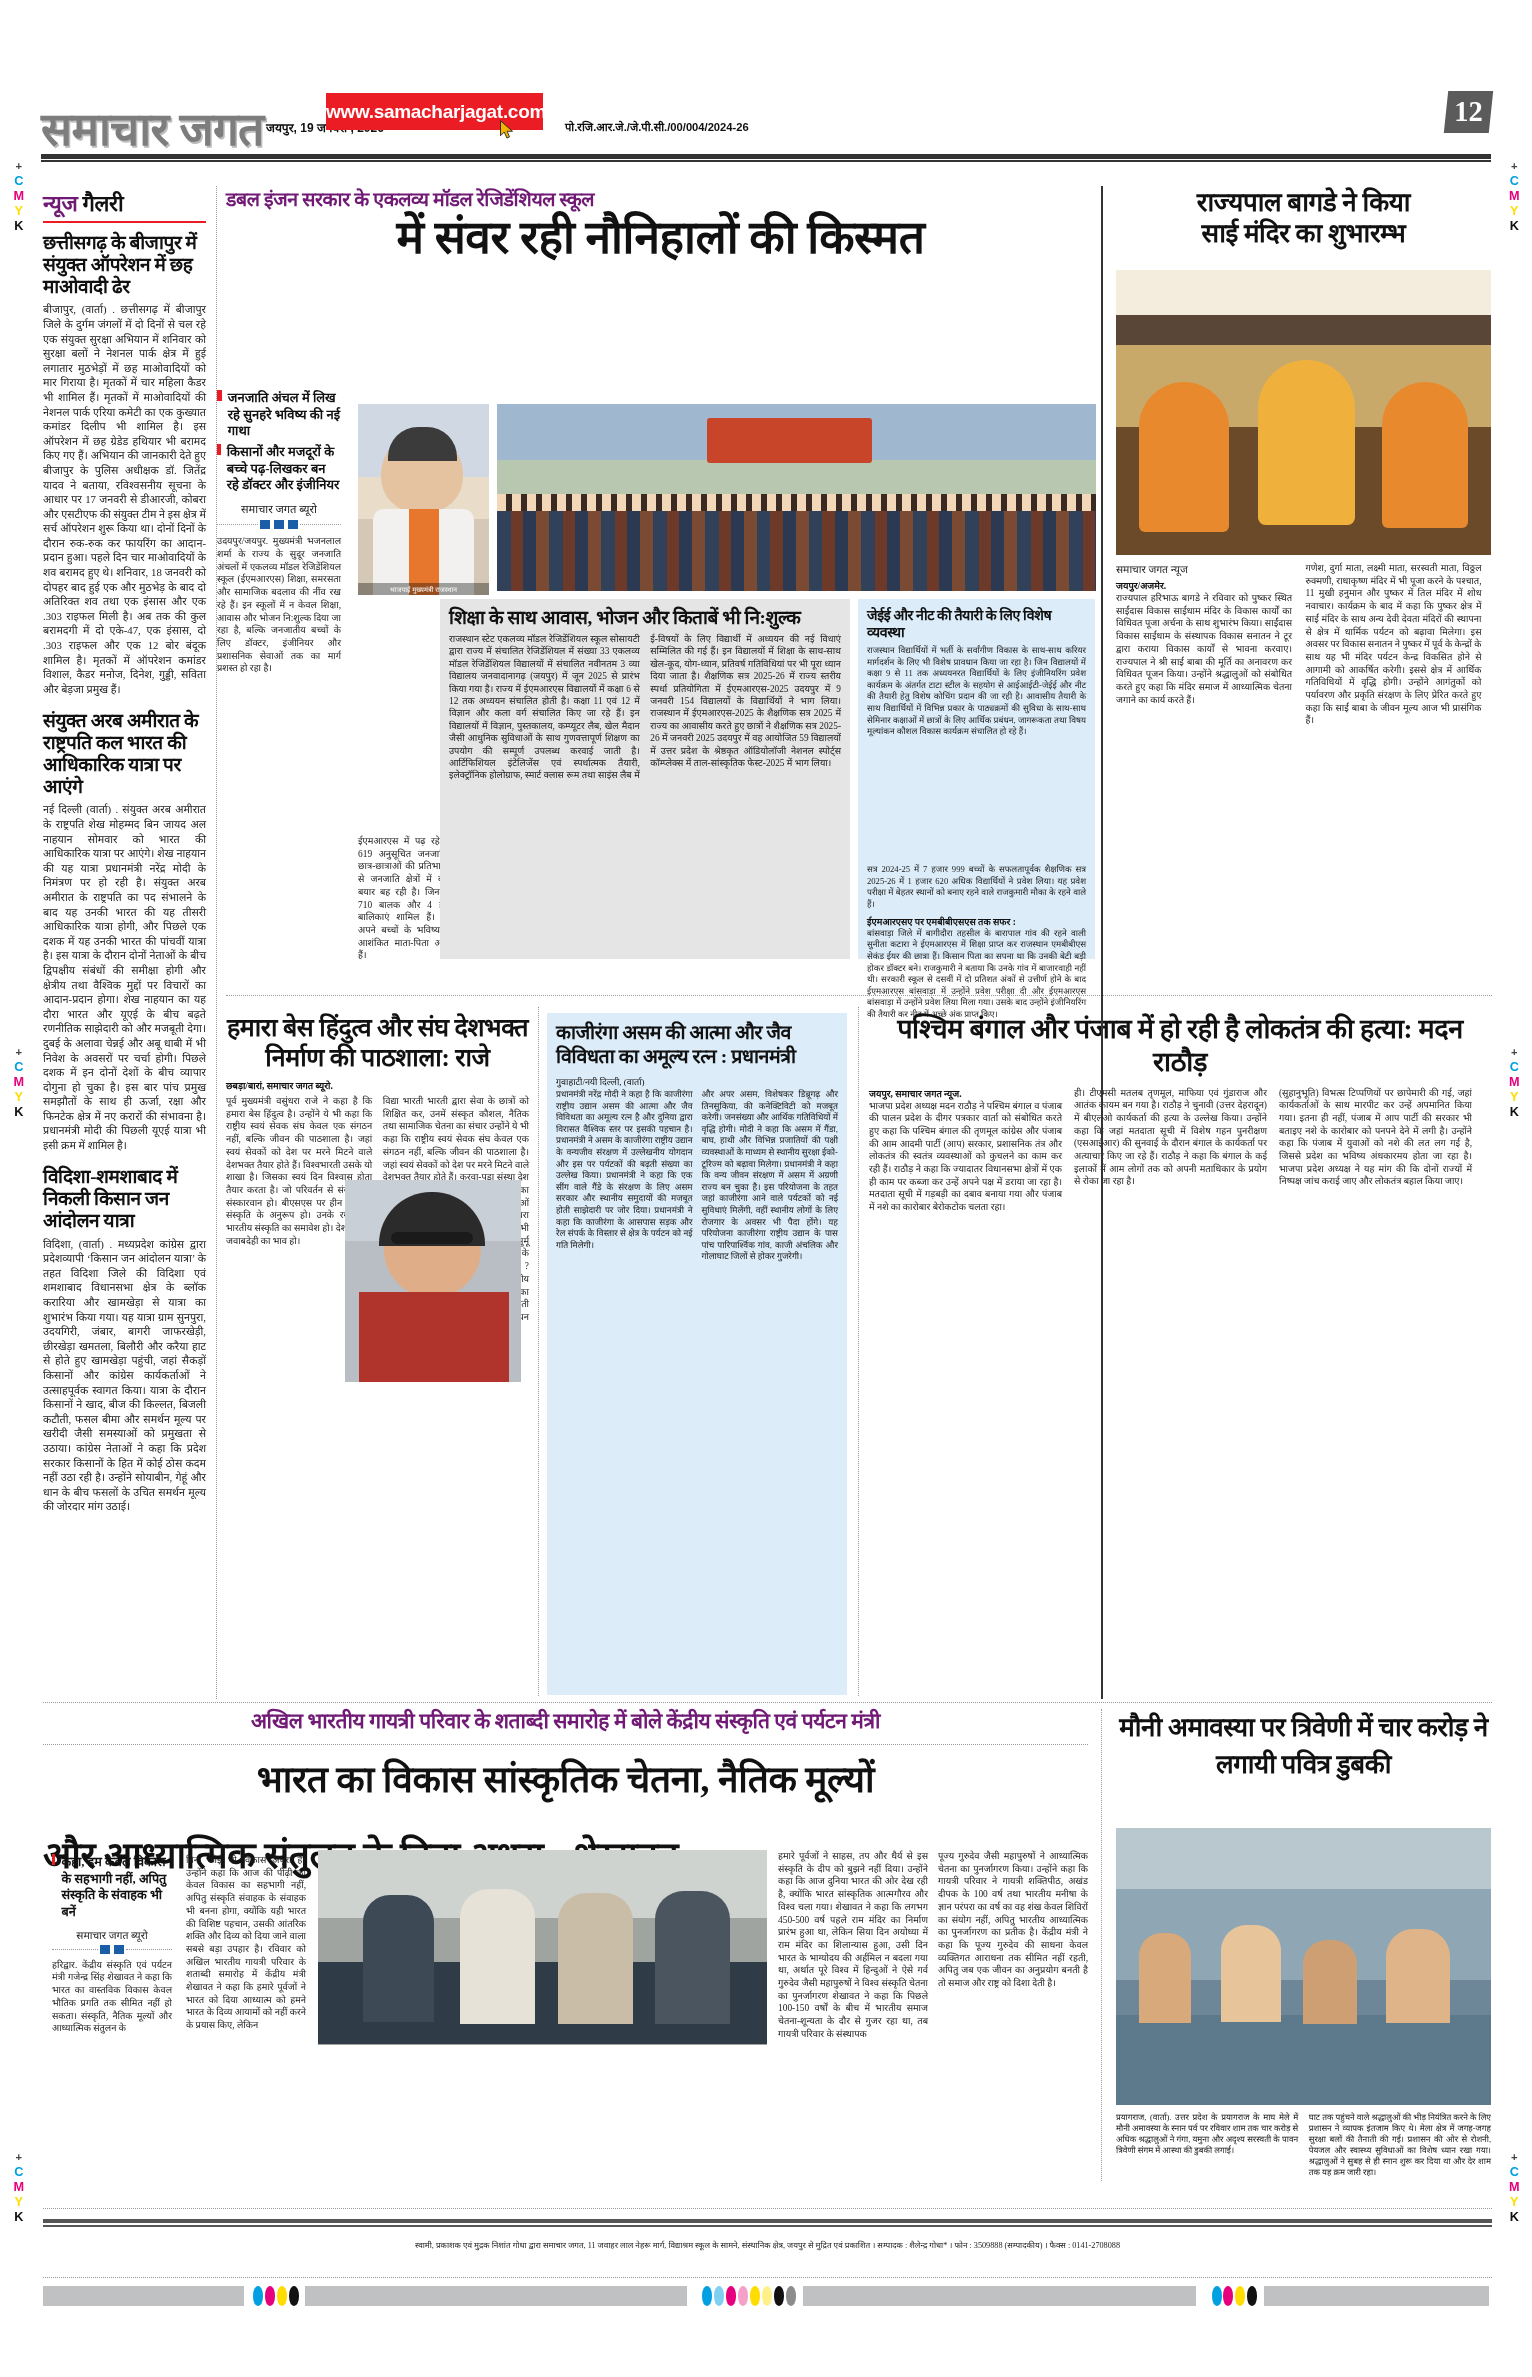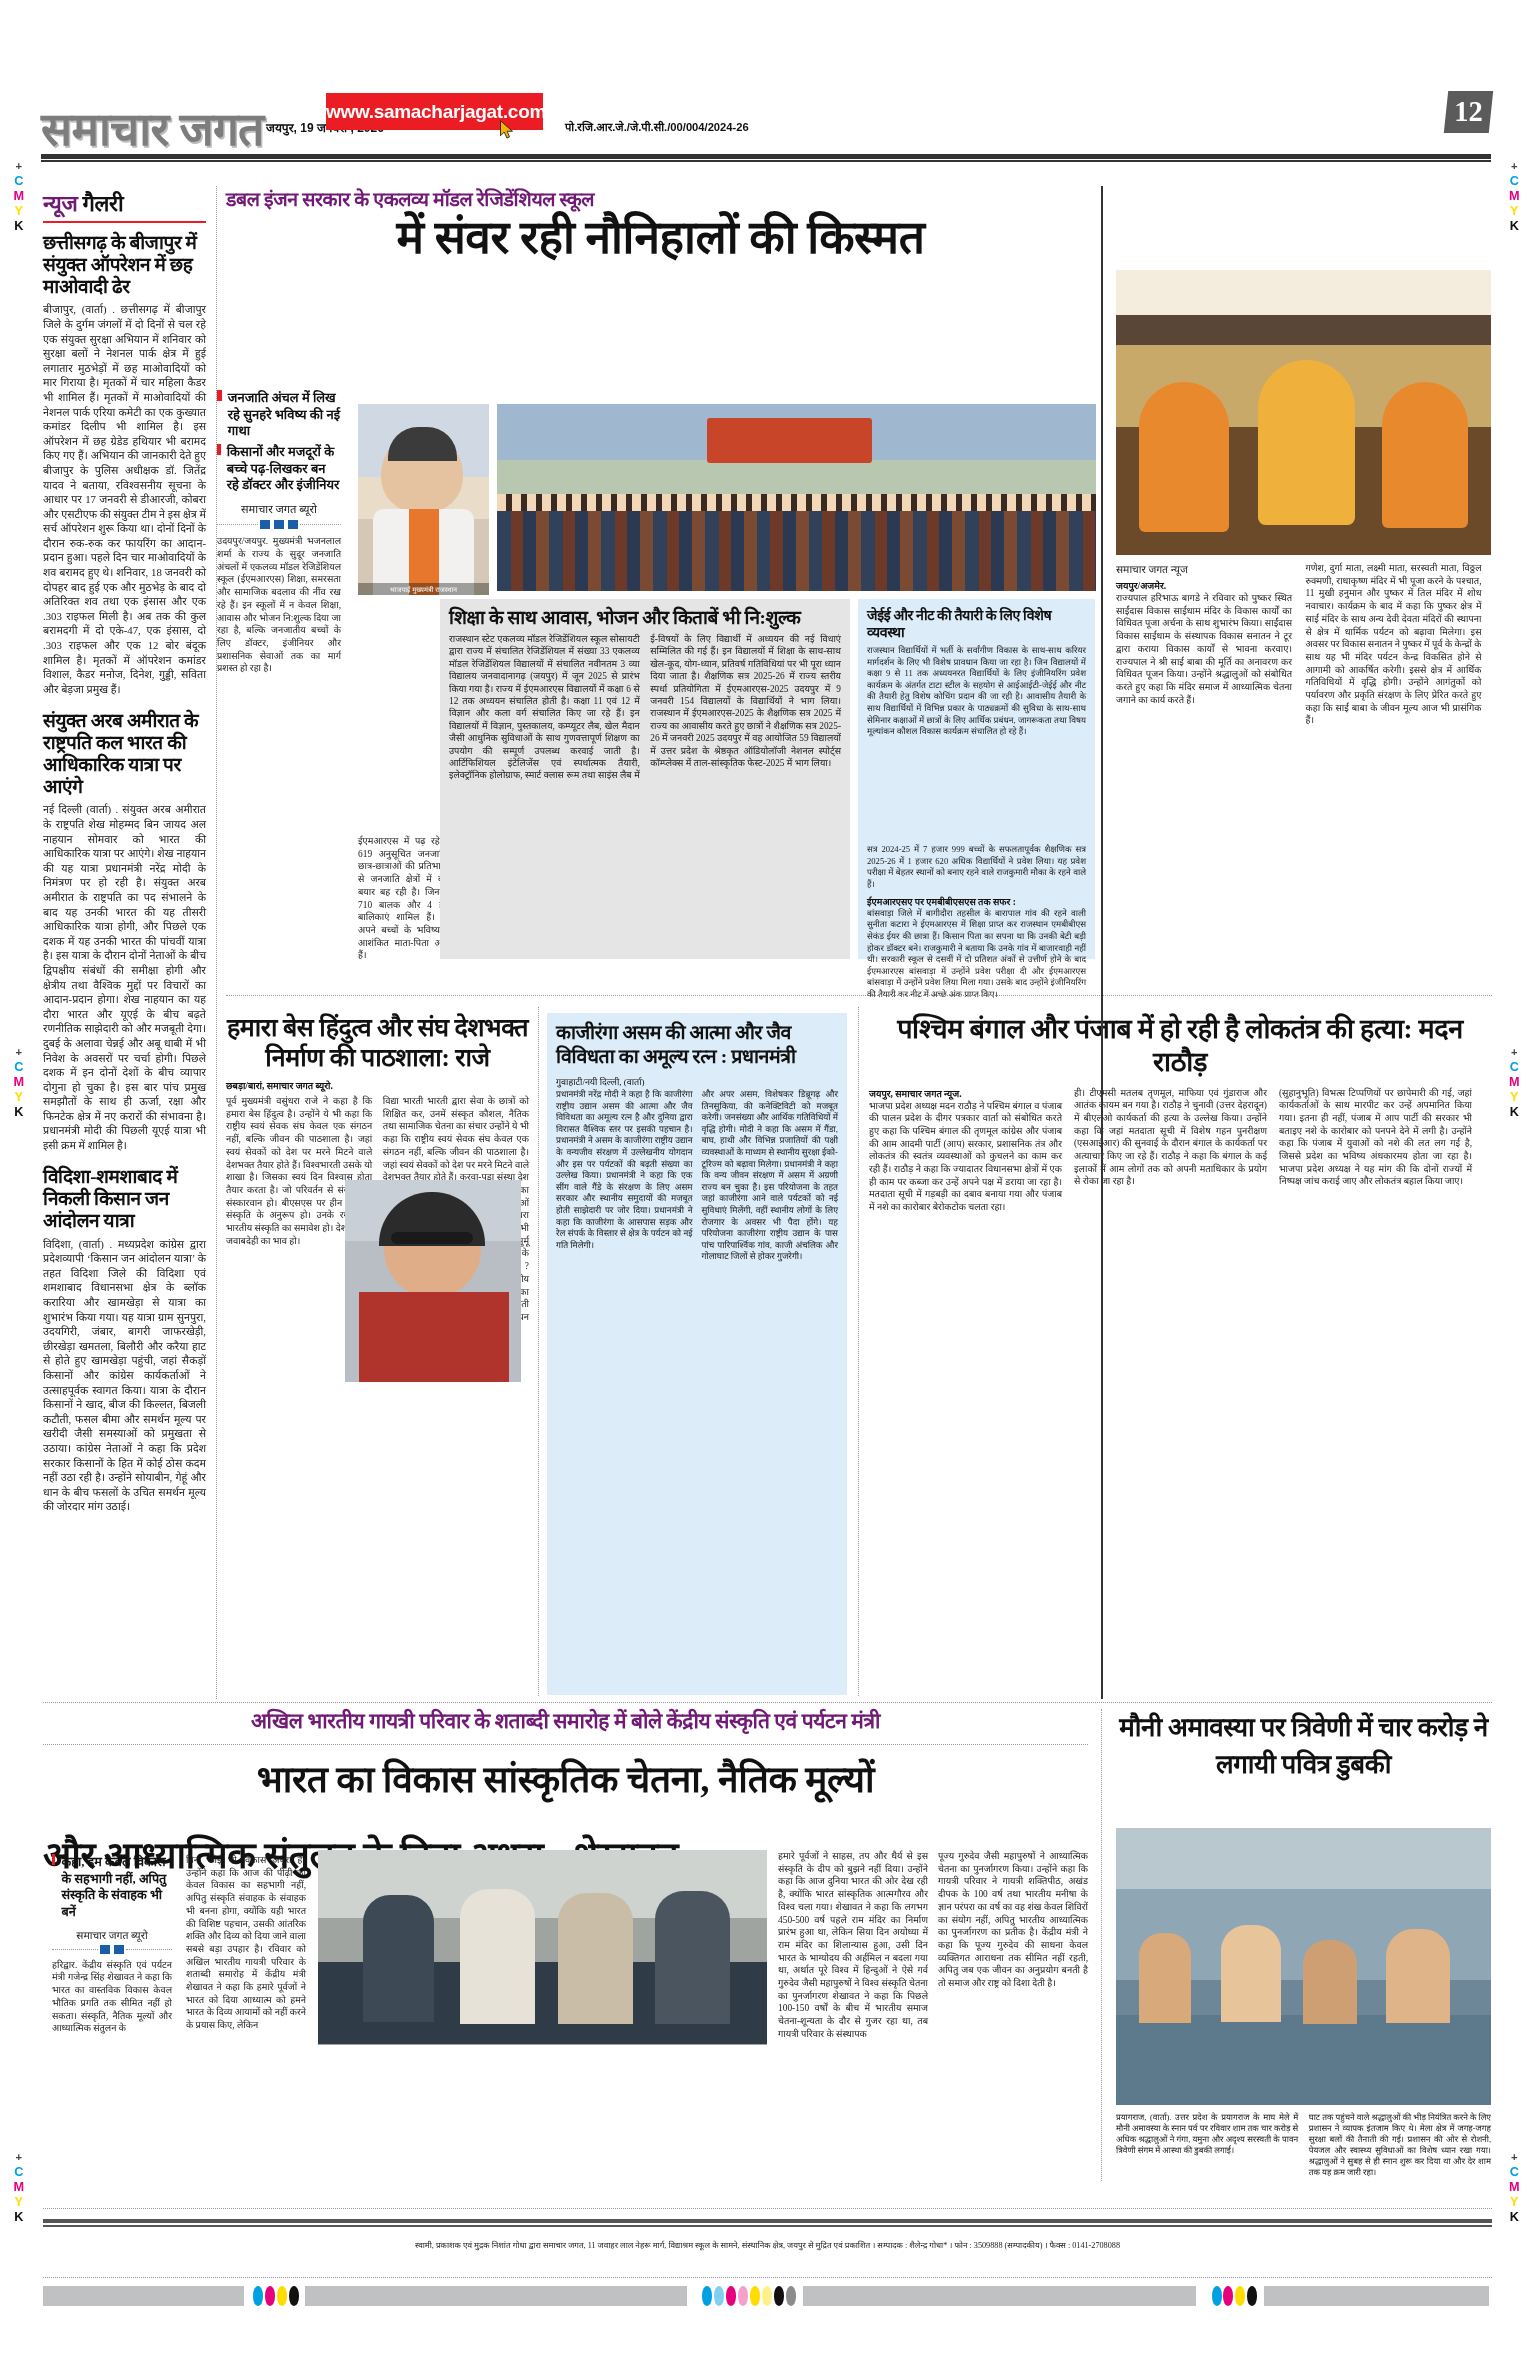--- a/index.html
+++ b/index.html
@@ -208,21 +208,21 @@
 
   <div class="tint-cream" style="position:absolute; left:440px; top:599px; width:410px; height:360px; padding:7.5px 9px;">
     <h2 class="head" style="font-size:19px; line-height:22px;">शिक्षा के साथ आवास, भोजन और किताबें भी नि:शुल्क</h2>
     <p class="body-text" style="margin-top:4.5px; font-size:9.3px; line-height:12.4px; column-count:2; column-gap:10.5px;">राजस्थान स्टेट एकलव्य मॉडल रेजिडेंशियल स्कूल सोसायटी द्वारा राज्य में संचालित रेजिडेंशियल में संख्या 33 एकलव्य मॉडल रेजिडेंशियल विद्यालयों में संचालित नवीनतम 3 व्या विद्यालय जनवादानागढ़ (जयपुर) में जून 2025 से प्रारंभ किया गया है। राज्य में ईएमआरएस विद्यालयों में कक्षा 6 से 12 तक अध्ययन संचालित होती है। कक्षा 11 एवं 12 में विज्ञान और कला वर्ग संचालित किए जा रहे हैं। इन विद्यालयों में विज्ञान, पुस्तकालय, कम्प्यूटर लैब, खेल मैदान जैसी आधुनिक सुविधाओं के साथ गुणवत्तापूर्ण शिक्षण का उपयोग की सम्पूर्ण उपलब्ध करवाई जाती है। आर्टिफिशियल इंटेलिजेंस एवं स्पर्धात्मक तैयारी, इलेक्ट्रॉनिक होलोग्राफ, स्मार्ट क्लास रूम तथा साइंस लैब में ई-विषयों के लिए विद्यार्थी में अध्ययन की नई विधाएं सम्मिलित की गई हैं। इन विद्यालयों में शिक्षा के साथ-साथ खेल-कूद, योग-ध्यान, प्रतिवर्ष गतिविधियां पर भी पूरा ध्यान दिया जाता है। शैक्षणिक सत्र 2025-26 में राज्य स्तरीय स्पर्धा प्रतियोगिता में ईएमआरएस-2025 उदयपुर में 9 जनवरी 154 विद्यालयों के विद्यार्थियों ने भाग लिया। राजस्थान में ईएमआरएस-2025 के शैक्षणिक सत्र 2025 में राज्य का आवासीय करते हुए छात्रों ने शैक्षणिक सत्र 2025-26 में जनवरी 2025 उदयपुर में वह आयोजित 59 विद्यालयों में उत्तर प्रदेश के श्रेष्ठकृत ऑडियोलॉजी नेशनल स्पोर्ट्स कॉम्प्लेक्स में ताल-सांस्कृतिक फेस्ट-2025 में भाग लिया।</p>
   </div>
 
   <div class="tint-blue" style="position:absolute; left:858px; top:599px; width:237px; height:360px; padding:7.5px 9px;">
     <h2 class="head" style="font-size:14.2px; line-height:17px;">जेईई और नीट की तैयारी के लिए विशेष व्यवस्था</h2>
     <p class="body-text" style="margin-top:4.5px; font-size:8.6px; line-height:11.6px;">राजस्थान विद्यार्थियों में भर्ती के सर्वांगीण विकास के साथ-साथ करियर मार्गदर्शन के लिए भी विशेष प्रावधान किया जा रहा है। जिन विद्यालयों में कक्षा 9 से 11 तक अध्ययनरत विद्यार्थियों के लिए इंजीनियरिंग प्रवेश कार्यक्रम के अंतर्गत टाटा स्टील के सहयोग से आईआईटी-जेईई और नीट की तैयारी हेतु विशेष कोचिंग प्रदान की जा रही है। आवासीय तैयारी के साथ विद्यार्थियों में विभिन्न प्रकार के पाठ्यक्रमों की सुविधा के साथ-साथ सेमिनार कक्षाओं में छात्रों के लिए आर्थिक प्रबंधन, जागरूकता तथा विषय मूल्यांकन कौशल विकास कार्यक्रम संचालित हो रहे हैं।</p>
   </div>
-  <div style="position:absolute; left:858px; top:844px; width:237px; padding:0 9px;">
+  <div style="position:absolute; left:858px; top:864px; width:237px; padding:0 9px;">
     <p class="body-text" style="font-size:8.6px; line-height:11.6px;">सत्र 2024-25 में 7 हजार 999 बच्चों के सफलतापूर्वक शैक्षणिक सत्र 2025-26 में 1 हजार 620 अधिक विद्यार्थियों ने प्रवेश लिया। यह प्रवेश परीक्षा में बेहतर स्थानों को बनाए रहने वाले राजकुमारी मौका के रहने वाले हैं।</p>
     <div style="font-family:'Liberation Serif',serif; font-weight:bold; font-size:9.4px; margin-top:4.5px;">ईएमआरएसए पर एमबीबीएसएस तक सफर :</div>
     <p class="body-text" style="font-size:8.6px; line-height:11.6px;">बांसवाड़ा जिले में बागीदौरा तहसील के बारापाल गांव की रहने वाली सुनीता कटारा ने ईएमआरएस में शिक्षा प्राप्त कर राजस्थान एमबीबीएस सेकंड ईयर की छात्रा हैं। किसान पिता का सपना था कि उनकी बेटी बड़ी होकर डॉक्टर बने। राजकुमारी ने बताया कि उनके गांव में बाजारवाही नहीं थी। सरकारी स्कूल से दसवीं में दो प्रतिशत अंकों से उत्तीर्ण होने के बाद ईएमआरएस बांसवाड़ा में उन्होंने प्रवेश परीक्षा दी और ईएमआरएस बांसवाड़ा में उन्होंने प्रवेश लिया मिला गया। उसके बाद उन्होंने इंजीनियरिंग की तैयारी कर नीट में अच्छे अंक प्राप्त किए।</p>
   </div>
 
   <div class="hdot" style="left:226px; top:995px; width:1266px;"></div>
 
   <div style="position:absolute; left:226px; top:1013px; width:303px;">
     <h2 class="head" style="font-size:25px; line-height:30px; text-align:center;">हमारा बेस हिंदुत्व और संघ देशभक्त निर्माण की पाठशाला: राजे</h2>
     <div style="font-family:'Liberation Serif',serif; font-size:9.4px; font-weight:bold; margin-top:6px;">छबड़ा/बारां, समाचार जगत ब्यूरो.</div>
@@ -328,20 +328,24 @@
     <div style="position:absolute; left:270px; top:101px; width:64px; height:94px; background:#e0b489; border-radius:27px 27px 0 0;"></div>
   </div>
   <div style="position:absolute; left:1116px; top:2112px; width:375px;">
     <div style="display:flex; gap:10.5px;">
       <p class="body-text" style="flex:1; font-size:8.4px; line-height:11px;">प्रयागराज, (वार्ता). उत्तर प्रदेश के प्रयागराज के माघ मेले में मौनी अमावस्या के स्नान पर्व पर रविवार शाम तक चार करोड़ से अधिक श्रद्धालुओं ने गंगा, यमुना और अदृश्य सरस्वती के पावन त्रिवेणी संगम में आस्था की डुबकी लगाई।</p>
       <p class="body-text" style="flex:1; font-size:8.4px; line-height:11px;">घाट तक पहुंचने वाले श्रद्धालुओं की भीड़ नियंत्रित करने के लिए प्रशासन ने व्यापक इंतजाम किए थे। मेला क्षेत्र में जगह-जगह सुरक्षा बलों की तैनाती की गई। प्रशासन की ओर से रोशनी, पेयजल और स्वास्थ्य सुविधाओं का विशेष ध्यान रखा गया। श्रद्धालुओं ने सुबह से ही स्नान शुरू कर दिया था और देर शाम तक यह क्रम जारी रहा।</p>
     </div>
   </div>
 
   <div class="vsolid" style="left:1101px; top:186px; height:1513px;"></div>
+  <div style="position:absolute; left:1116px; top:187px; width:375px;">
+    <h2 class="head" style="font-size:26px; line-height:31px; text-align:center;">राज्यपाल  बागडे ने किया</h2>
+    <h2 class="head" style="font-size:26px; line-height:31px; text-align:center;">साई मंदिर का शुभारम्भ</h2>
+  </div>
   <div style="position:absolute; left:1116px; top:562px; width:375px;">
     <div style="display:flex; gap:13.5px;">
       <div style="width:176px;">
         <div class="byline" style="font-size:10.5px; text-align:left;">समाचार जगत न्यूज</div>
         <div style="font-family:'Liberation Serif',serif; font-size:9.4px; font-weight:bold; margin-top:3px;">जयपुर/अजमेर.</div>
         <p class="body-text sm">राज्यपाल हरिभाऊ बागडे ने रविवार को पुष्कर स्थित साईंदास विकास साईंधाम मंदिर के विकास कार्यों का विधिवत पूजा अर्चना के साथ शुभारंभ किया। साईंदास विकास साईंधाम के संस्थापक विकास सनातन ने टूर द्वारा कराया विकास कार्यों से भावना करवाए। राज्यपाल ने श्री साईं बाबा की मूर्ति का अनावरण कर विधिवत पूजन किया। उन्होंने श्रद्धालुओं को संबोधित करते हुए कहा कि मंदिर समाज में आध्यात्मिक चेतना जगाने का कार्य करते हैं।</p>
       </div>
       <div style="width:176px;">
         <p class="body-text sm">गणेश, दुर्गा माता, लक्ष्मी माता, सरस्वती माता, विठ्ठल रुक्मणी, राधाकृष्ण मंदिर में भी पूजा करने के पश्चात, 11 मुखी हनुमान और पुष्कर में तिल मंदिर में शोध नवाचार। कार्यक्रम के बाद में कहा कि पुष्कर क्षेत्र में साईं मंदिर के साथ अन्य देवी देवता मंदिरों की स्थापना से क्षेत्र में धार्मिक पर्यटन को बढ़ावा मिलेगा। इस अवसर पर विकास सनातन ने पुष्कर में पूर्व के केन्द्रों के साथ यह भी मंदिर पर्यटन केन्द्र विकसित होने से आगामी को आकर्षित करेगी। इससे क्षेत्र में आर्थिक गतिविधियों में वृद्धि होगी। उन्होंने आगंतुकों को पर्यावरण और प्रकृति संरक्षण के लिए प्रेरित करते हुए कहा कि साईं बाबा के जीवन मूल्य आज भी प्रासंगिक हैं।</p>
       </div>

